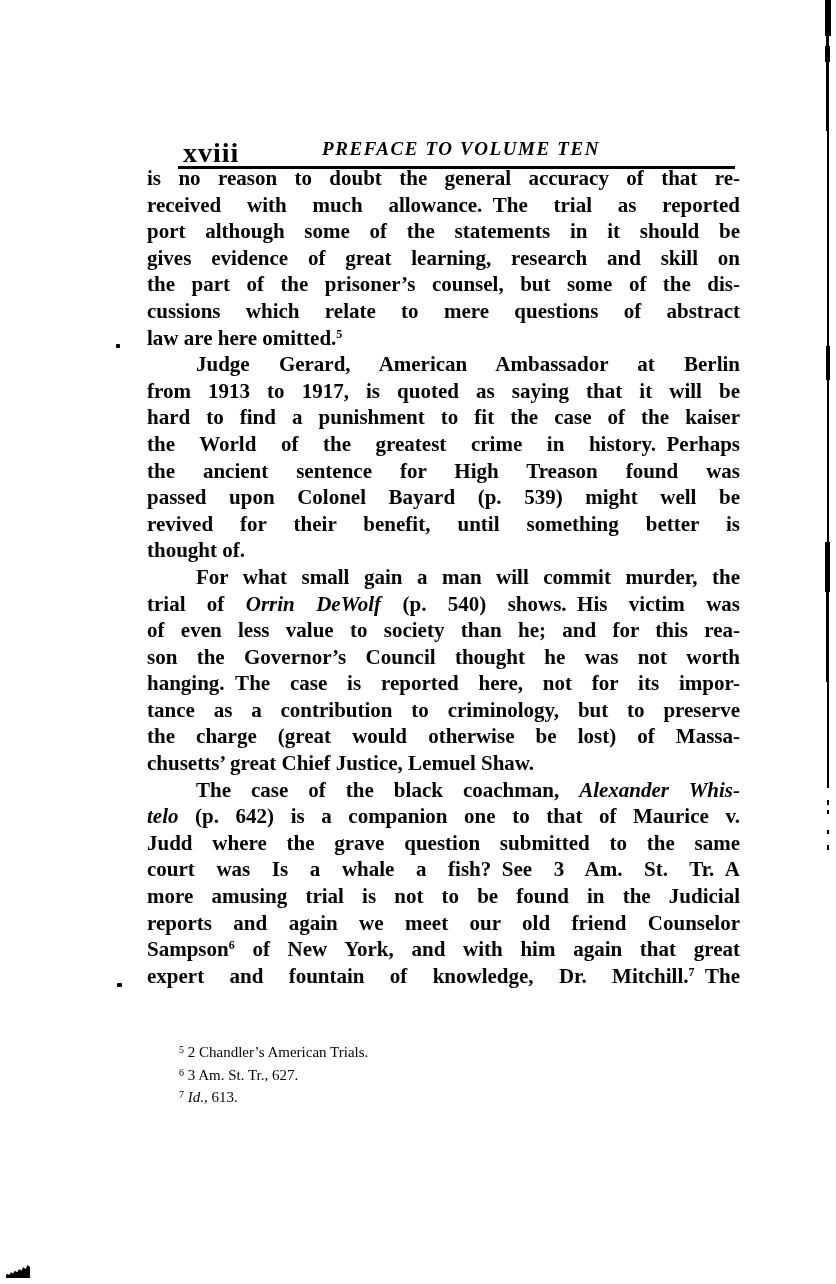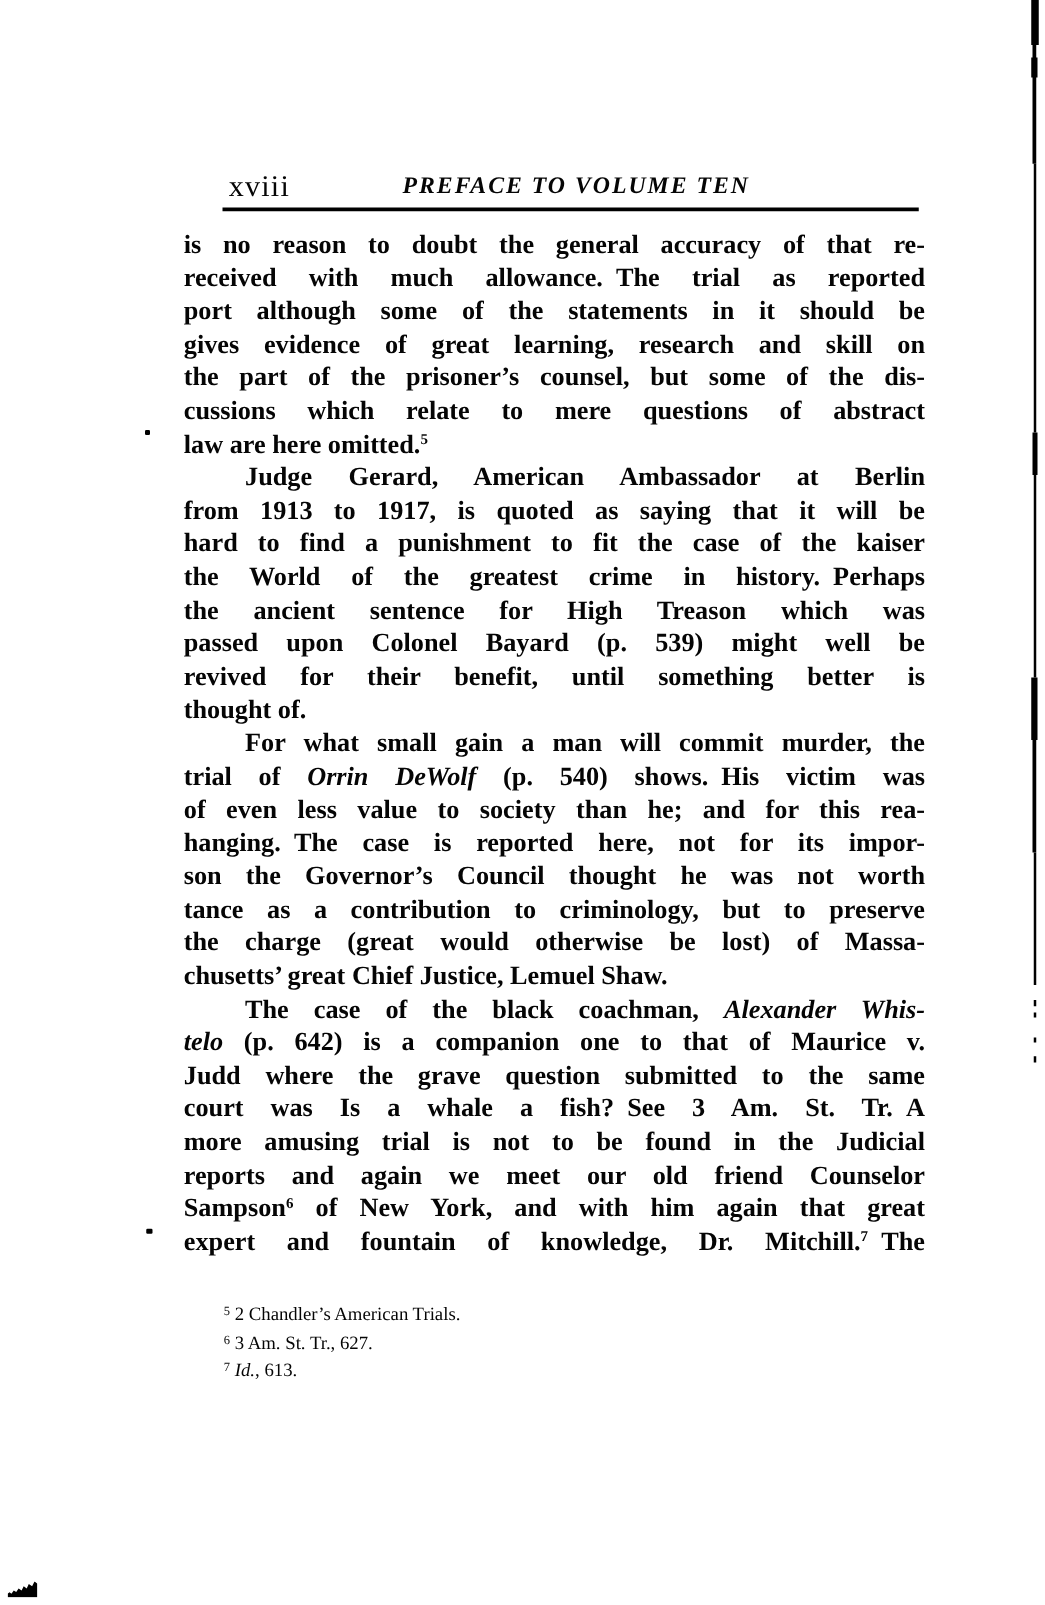--- a/index.html
+++ b/index.html
@@ -18,22 +18,22 @@
     position: absolute;
     left: 183px;
     top: 136px;
     width: 551px;
     height: 26px;
   }
   .page-number {
     position: absolute;
     left: 0;
     top: 1px;
-    font-size: 24px;
-    font-weight: 400;
+    font-size: 28px;
+    font-weight: 700;
     letter-spacing: 1px;
   }
   .running-title {
     position: absolute;
     left: 0;
     right: 13px;
     top: 2px;
     text-align: center;
     padding-left: 18px;
     font-size: 19px;
@@ -48,21 +48,21 @@
     top: 166px;
     width: 557px;
     height: 3px;
     background: #000;
   }
 
   
   .body-text {
     position: absolute;
     left: 147px;
-    top: 182px;
+    top: 165px;
     width: 593px;
     font-size: 21px;
     font-weight: 700;
     line-height: 26.6px;
   }
   .paragraph { margin: 0; }
   .line {
     text-align: justify;
     text-align-last: justify;
     -moz-text-align-last: justify;
@@ -134,31 +134,31 @@
         <div class="line"><span>gives evidence of great learning, research and skill on</span></div>
         <div class="line"><span>the part of the prisoner’s counsel, but some of the dis-</span></div>
         <div class="line"><span>cussions which relate to mere questions of abstract</span></div>
         <div class="line last"><span>law are here omitted.</span><sup>5</sup></div>
       </div>
       <div class="paragraph">
         <div class="line indent"><span>Judge Gerard, American Ambassador at Berlin</span></div>
         <div class="line"><span>from 1913 to 1917, is quoted as saying that it will be</span></div>
         <div class="line"><span>hard to find a punishment to fit the case of the kaiser</span></div>
         <div class="line"><span>the World of the greatest crime in history. Perhaps</span></div>
-        <div class="line"><span>the ancient sentence for High Treason which was</span></div>
+        <div class="line"><span>the ancient sentence for High Treason found was</span></div>
         <div class="line"><span>passed upon Colonel Bayard (p. 539) might well be</span></div>
         <div class="line"><span>revived for their benefit, until something better is</span></div>
         <div class="line last"><span>thought of.</span></div>
       </div>
       <div class="paragraph">
         <div class="line indent"><span>For what small gain a man will commit murder, the</span></div>
         <div class="line"><span>trial of </span><span class="it">Orrin DeWolf</span><span> (p. 540) shows. His victim was</span></div>
         <div class="line"><span>of even less value to society than he; and for this rea-</span></div>
+        <div class="line"><span>son the Governor’s Council thought he was not worth</span></div>
         <div class="line"><span>hanging. The case is reported here, not for its impor-</span></div>
-        <div class="line"><span>son the Governor’s Council thought he was not worth</span></div>
         <div class="line"><span>tance as a contribution to criminology, but to preserve</span></div>
         <div class="line"><span>the charge (great would otherwise be lost) of Massa-</span></div>
         <div class="line last"><span>chusetts’ great Chief Justice, Lemuel Shaw.</span></div>
       </div>
       <div class="paragraph">
         <div class="line indent"><span>The case of the black coachman, </span><span class="it">Alexander Whis-</span></div>
         <div class="line"><span class="it">telo</span><span> (p. 642) is a companion one to that of Maurice v.</span></div>
         <div class="line"><span>Judd where the grave question submitted to the same</span></div>
         <div class="line"><span>court was Is a whale a fish? See 3 Am. St. Tr. A</span></div>
         <div class="line"><span>more amusing trial is not to be found in the Judicial</span></div>

